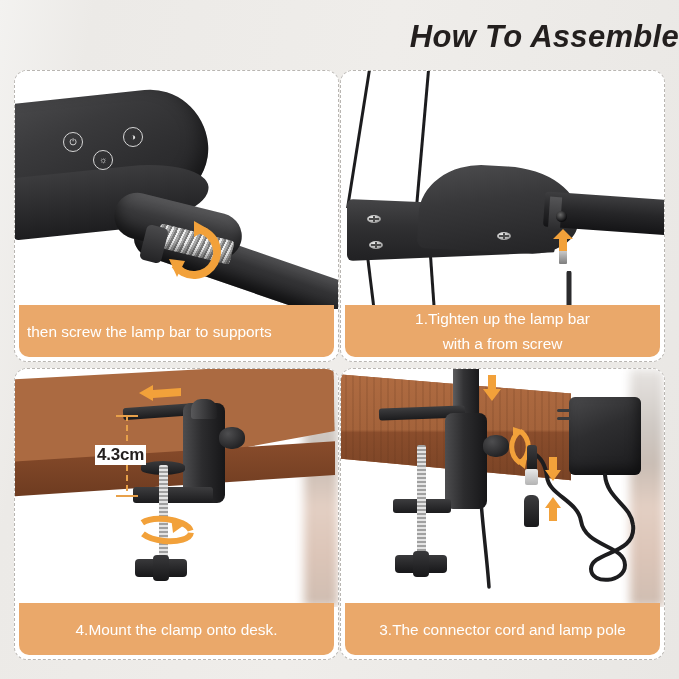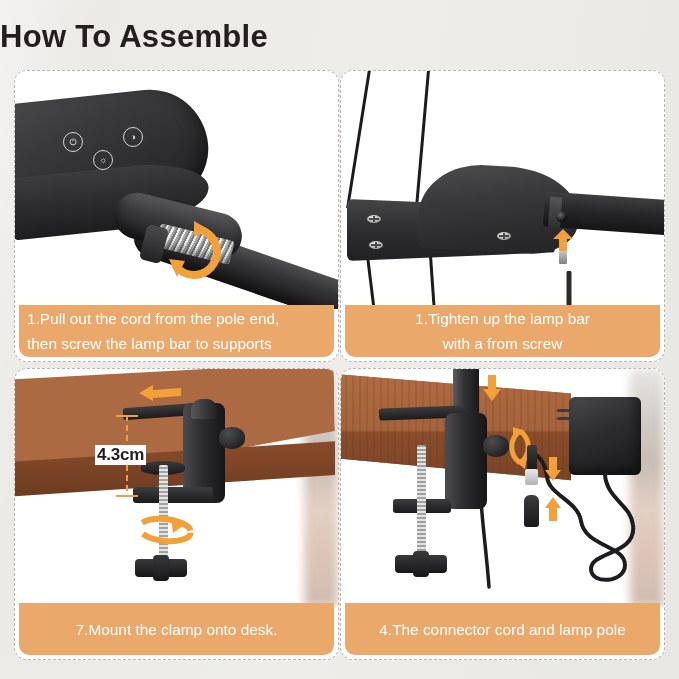--- a/index.html
+++ b/index.html
@@ -10,21 +10,21 @@
     overflow: hidden;
   }
   body {
     background: linear-gradient(100deg,#f3f2f0 0%,#eceae7 12%,#efedea 50%,#e9e7e4 100%);
     position: relative;
   }
 
   
   .title-bar {
     position: absolute; top: 0; left: 0; width: 679px; height: 74px;
-    display: flex; align-items: center; justify-content: flex-start;
+    display: flex; align-items: center; justify-content: flex-end; font-style: italic;
   }
   .title {
     font-size: 31px; font-weight: bold; color: #231f1e;
     letter-spacing: 0.3px; white-space: nowrap;
   }
 
   
   .grid {
     position: absolute; top: 70px; left: 14px;
     width: 651px; height: 597px;
@@ -307,21 +307,20 @@
       <div class="collar"></div>
       <div class="thread"></div>
 
       <svg class="rot-ring" viewBox="0 0 62 62">
         <path d="M31 8 A23 23 0 1 1 12 44" fill="none" stroke="#F2A13A" stroke-width="8" stroke-linecap="butt"></path>
         <polygon points="31,0 31,16 45,8" fill="#F2A13A"></polygon>
         <polygon points="14,56 22,40 6,38" fill="#F2A13A"></polygon>
       </svg>
     </div>
     <div class="caption left">
-      <span>1.Pull out the cord from the pole end,</span>
       <span>then screw the lamp bar to supports</span>
     </div>
   </div>
 
   <div class="panel">
     <div class="panel-art">
 
       <div class="wire w1"></div>
       <div class="wire w2"></div>
       <div class="wire w3"></div>
@@ -377,21 +376,21 @@
       <svg class="arrow-svg" style="left:124px;top:16px;" width="42" height="16">
         <polygon points="0,8 14,0 14,5 42,3 42,11 14,13 14,16" fill="#F2A13A"></polygon>
       </svg>
 
       <svg class="arrow-svg" style="left:118px;top:144px;" width="64" height="34">
         <ellipse cx="32" cy="17" rx="26" ry="11" fill="none" stroke="#F2A13A" stroke-width="6" stroke-dasharray="52 14" transform="rotate(6 32 17)"></ellipse>
         <polygon points="38,4 54,10 40,20" fill="#F2A13A"></polygon>
       </svg>
     </div>
     <div class="caption center">
-      <span>7.Mount the clamp onto desk.</span>
+      <span>4.Mount the clamp onto desk.</span>
     </div>
   </div>
 
   <div class="panel">
     <div class="panel-art">
       <div class="bleed-right"></div>
 
       <div class="desk4"></div>
 
       <div class="pole4"></div>
@@ -432,17 +431,17 @@
       <div style="position:absolute;left:183px;top:126px;width:15px;height:32px;background:linear-gradient(180deg,#3c3c3e,#19191b);border-radius:6px 6px 3px 3px;"></div>
 
       <svg class="arrow-svg" style="left:204px;top:88px;" width="16" height="24">
         <polygon points="8,24 16,13 12,13 12,0 4,0 4,13 0,13" fill="#F2A13A"></polygon>
       </svg>
       <svg class="arrow-svg" style="left:204px;top:128px;" width="16" height="24">
         <polygon points="8,0 16,11 12,11 12,24 4,24 4,11 0,11" fill="#F2A13A"></polygon>
       </svg>
     </div>
     <div class="caption center">
-      <span>4.The connector cord and lamp pole</span>
+      <span>3.The connector cord and lamp pole</span>
     </div>
   </div>
 
 </div>
 
 </body></html>

